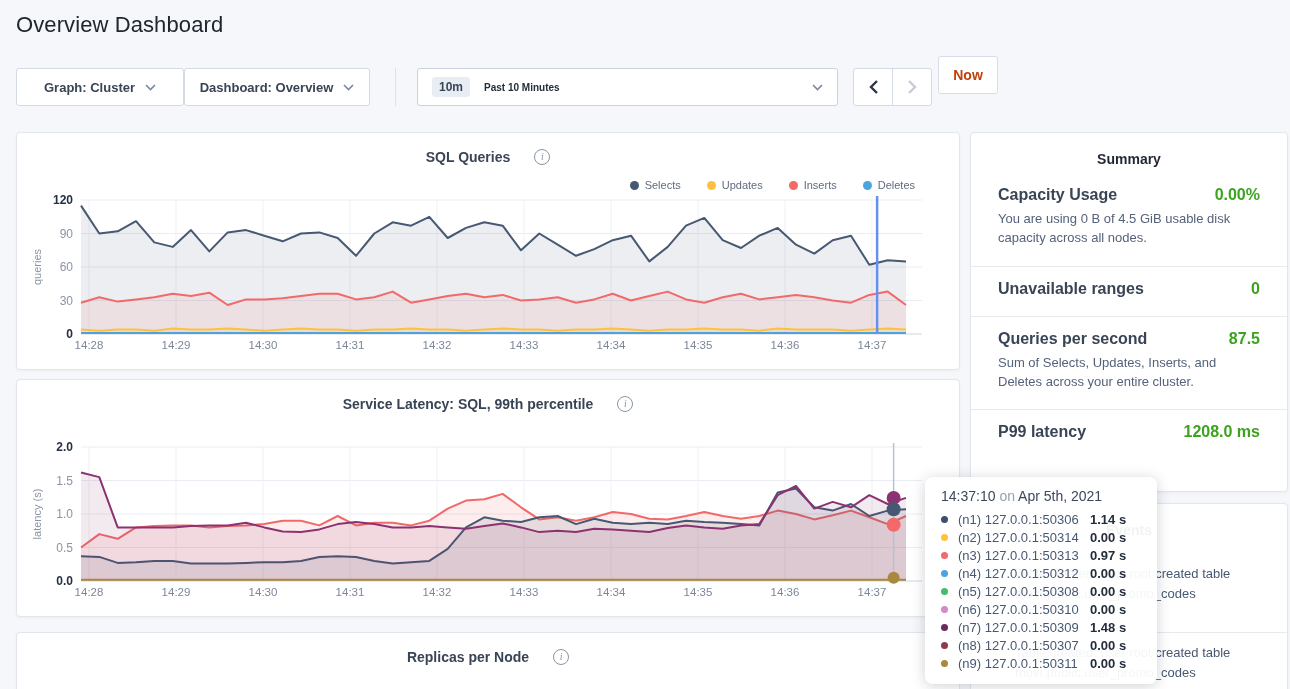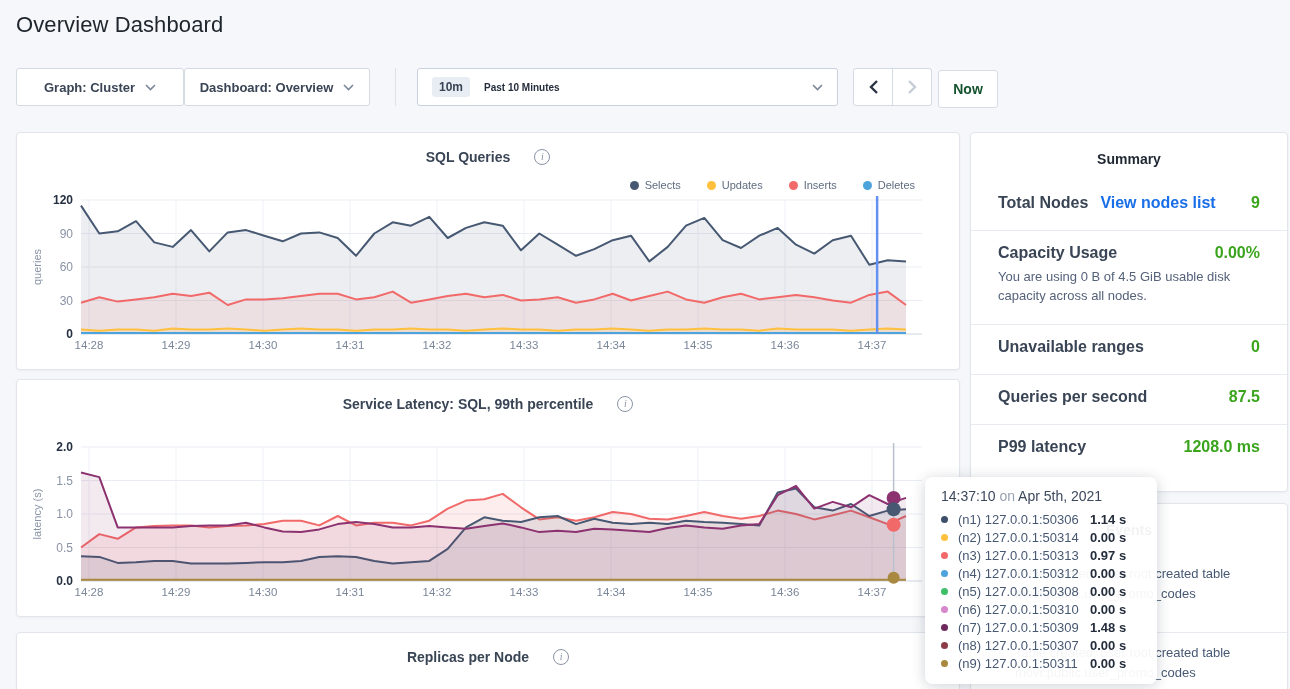--- a/index.html
+++ b/index.html
@@ -44,23 +44,23 @@
   .arrow-btn{
     flex:1;display:flex;align-items:center;justify-content:center;
     background:none;border:none;cursor:pointer;padding:0;
   }
   .arrow-btn + .arrow-btn{border-left:1px solid #d4dae3;}
   .arrow-btn svg{width:11px;height:16px;}
   .arrow-btn polyline{fill:none;stroke-width:2.4;}
   .arrow-prev polyline{stroke:#2c3545;}
   .arrow-next polyline{stroke:#c6cdd8;}
   .now-btn{
-    position:absolute;left:938px;top:70px;width:60px;height:38px;box-sizing:border-box;
+    position:absolute;left:938px;top:56px;width:60px;height:38px;box-sizing:border-box;
     background:#fff;border:1px solid #d9dee6;border-radius:3px;
-    font-family:inherit;font-size:14px;font-weight:700;color:#14532d;cursor:default;
+    font-family:inherit;font-size:14px;font-weight:700;color:#c2410c;cursor:default;
   }
   
   .panel{
     position:absolute;background:#fff;border:1px solid #e2e6ec;border-radius:4px;
     box-shadow:0 1px 3px rgba(60,70,90,.05);box-sizing:border-box;
   }
   .panel-sql{left:16px;top:132px;width:944px;height:238px;}
   .panel-latency{left:16px;top:379px;width:944px;height:238px;}
   .panel-replicas{left:16px;top:632px;width:944px;height:90px;}
   .panel-summary{left:970px;top:132px;width:318px;height:360px;}
@@ -273,45 +273,39 @@
 
 <section class="panel panel-replicas">
   <div class="chart-title-row">
     <h3 class="chart-title">Replicas per Node</h3>
     <span class="info-icon">i</span>
   </div>
 </section>
 
 <aside class="panel panel-summary">
   <h3 class="summary-heading">Summary</h3>
-  <div class="s-section s-first">
-    <div class="metric-row">
-      <span class="metric-label">Total Nodes</span>
-      <a class="metric-link">View nodes list</a>
-      <span class="metric-value">9</span>
-    </div>
-  </div>
   <div class="s-section">
     <div class="metric-row">
       <span class="metric-label">Capacity Usage</span>
       <span class="metric-value">0.00%</span>
     </div>
     <div class="metric-desc">You are using 0 B of 4.5 GiB usable disk capacity across all nodes.</div>
   </div>
   <div class="s-section">
     <div class="metric-row">
       <span class="metric-label">Unavailable ranges</span>
       <span class="metric-value">0</span>
     </div>
   </div>
   <div class="s-section">
     <div class="metric-row">
       <span class="metric-label">Queries per second</span>
       <span class="metric-value">87.5</span>
     </div>
+    <div class="metric-desc">Sum of Selects, Updates, Inserts, and Deletes across your entire cluster.</div>
   </div>
   <div class="s-section">
     <div class="metric-row">
       <span class="metric-label">P99 latency</span>
       <span class="metric-value">1208.0 ms</span>
     </div>
   </div>
 </aside>
 
 <aside class="panel panel-events">

